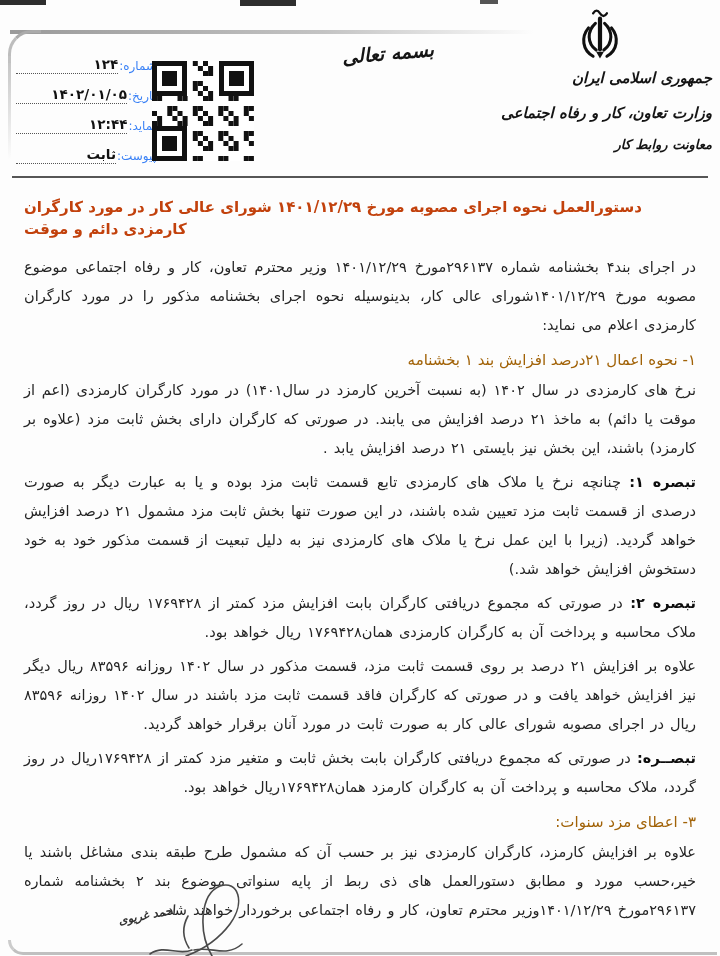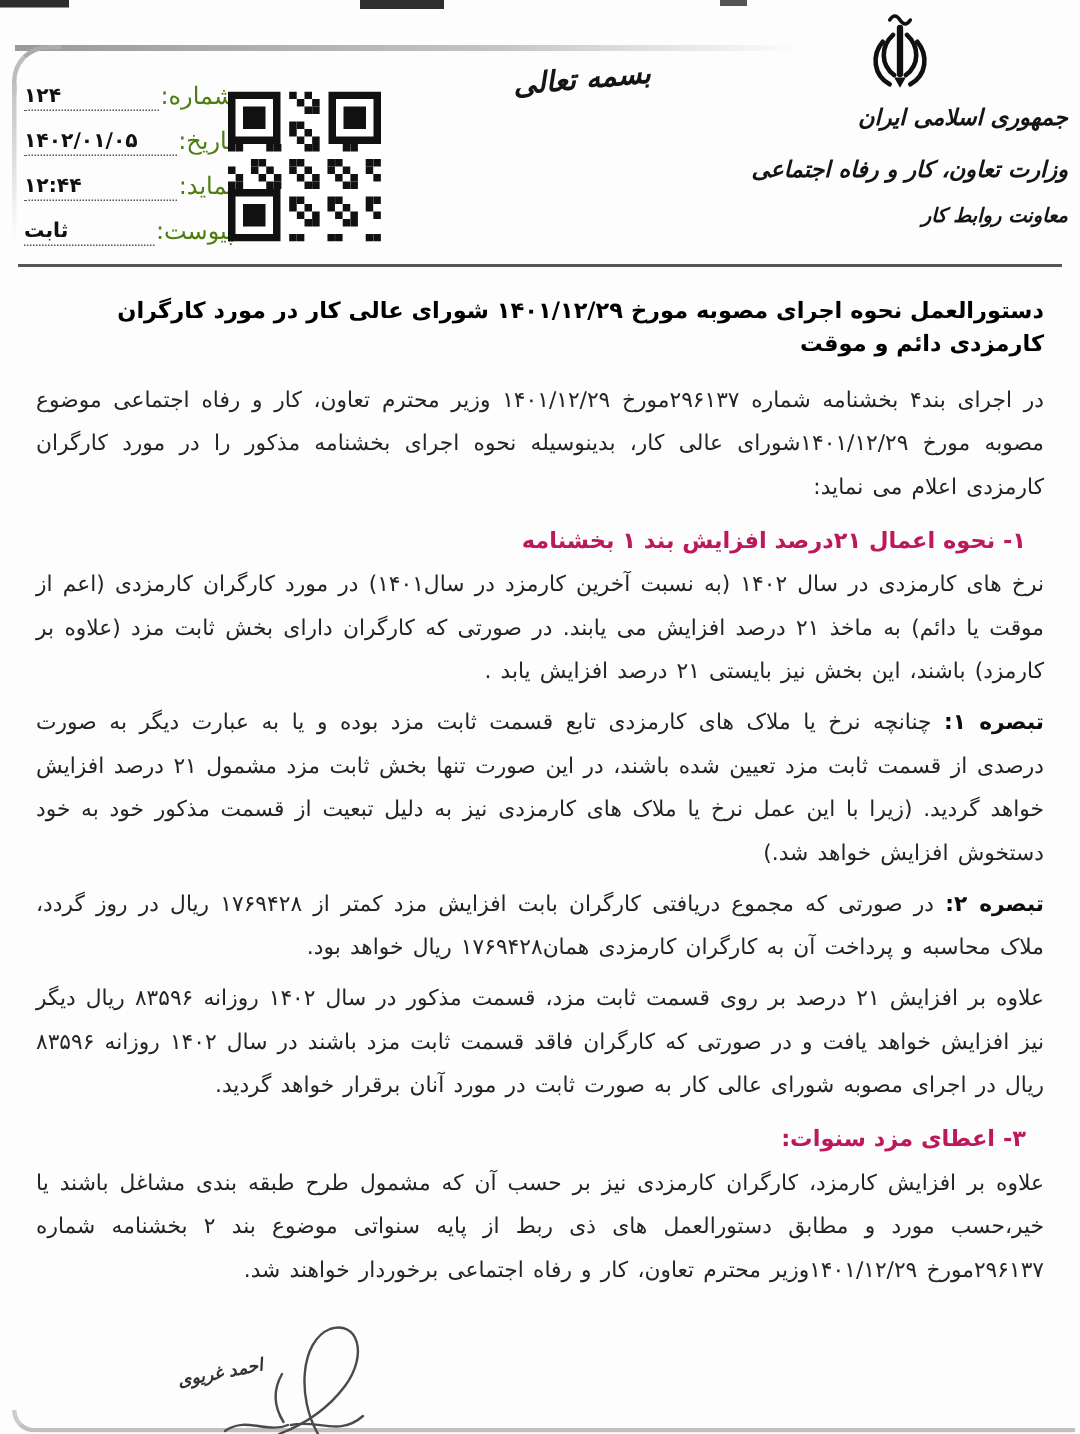--- a/index.html
+++ b/index.html
@@ -17,40 +17,40 @@
     background:linear-gradient(to bottom,#c2c2c2,rgba(210,210,210,0));}
   .frame-bottom{position:absolute;left:8px;right:3px;bottom:1px;height:12px;
     border-left:3px solid #cccccc;border-bottom:3px solid #c0c0c0;border-bottom-left-radius:18px;}
   .scan-mark{position:absolute;background:#2e2e2e;}
   .mark-a{left:0;top:0;width:46px;height:5px;}
   .mark-b{left:240px;top:0;width:56px;height:6px;}
   .mark-c{left:480px;top:0;width:18px;height:4px;background:#555;}
   
   .meta-block{position:absolute;left:16px;top:44px;width:140px;}
   .meta-row{display:flex;direction:rtl;align-items:flex-end;height:30px;}
-  .meta-label{font-size:16px;color:#4d7c0f;white-space:nowrap;padding-bottom:1px;margin-top:32px;}
-  .meta-value{flex:1;text-align:left;font-size:13.5px;font-weight:bold;color:#111;
+  .meta-label{font-size:12px;color:#3b82f6;white-space:nowrap;padding-bottom:1px;margin-top:32px;}
+  .meta-value{flex:1;text-align:right;font-size:13.5px;font-weight:bold;color:#111;
     border-bottom:1.6px dotted #555;line-height:1.15;margin-right:1px;white-space:nowrap;}
   .qr{position:absolute;left:152px;top:61px;width:102px;height:100px;}
   .qr svg{display:block;}
   .besmele{position:absolute;left:318px;top:42px;width:140px;text-align:center;
     font-size:19px;font-weight:bold;font-style:italic;transform:rotate(-5deg);color:#151515;}
   .org-block{position:absolute;right:8px;top:4px;width:224px;text-align:right;}
   .emblem{width:46px;height:56px;margin:2px auto 0;}
   .org-line{font-style:italic;font-weight:bold;color:#141414;white-space:nowrap;}
   .org-1{font-size:15px;margin-top:7px;}
   .org-2{font-size:15px;margin-top:17px;}
   .org-3{font-size:13px;margin-top:15px;}
   .separator{position:absolute;left:12px;right:12px;top:176px;height:2px;background:#565656;}
   
   .content{position:absolute;left:24px;right:24px;top:188px;text-align:justify;}
-  .doc-title{font-size:15px;font-weight:bold;text-align:right;line-height:22px;
-    margin:8px 0 13px;color:#000000;}
+  .doc-title{font-size:15px;font-weight:bold;text-align:left;line-height:22px;
+    margin:8px 0 13px;color:#c2410c;}
   .para{font-size:14.5px;line-height:29px;margin:0 0 5px;color:#242424;word-spacing:1.5px;}
-  .sec-heading{font-size:15px;font-weight:bold;line-height:30px;margin:3px 12px 1px;color:#be185d;}
+  .sec-heading{font-size:15px;font-weight:normal;line-height:30px;margin:3px 0 1px;color:#a16207;}
   .run-label{font-weight:bold;color:#0d0d0d;}
   
   .signature{position:absolute;left:92px;top:878px;width:180px;height:78px;}
   .sig-name{position:absolute;left:26px;top:30px;font-size:11.5px;font-weight:bold;
     font-style:italic;color:#333;transform:rotate(-11deg);white-space:nowrap;}
 </style>
 </head>
 <body>
 
 <div class="frame-top-line"></div>
@@ -201,20 +201,21 @@
   <div class="doc-title">دستورالعمل نحوه اجرای مصوبه مورخ ۱۴۰۱/۱۲/۲۹ شورای عالی کار در مورد کارگران کارمزدی دائم و موقت</div>
 
   <p class="para">در اجرای بند۴ بخشنامه شماره ۲۹۶۱۳۷مورخ ۱۴۰۱/۱۲/۲۹ وزیر محترم تعاون، کار و رفاه اجتماعی موضوع مصوبه مورخ ۱۴۰۱/۱۲/۲۹شورای عالی کار، بدینوسیله نحوه اجرای بخشنامه مذکور را در مورد کارگران کارمزدی اعلام می نماید:</p>
 
   <div class="sec-heading">۱- نحوه اعمال ۲۱درصد افزایش بند ۱ بخشنامه</div>
   <p class="para">نرخ های کارمزدی در سال ۱۴۰۲ (به نسبت آخرین کارمزد در سال۱۴۰۱) در مورد کارگران کارمزدی (اعم از موقت یا دائم) به ماخذ ۲۱ درصد افزایش می یابند. در صورتی که کارگران دارای بخش ثابت مزد (علاوه بر کارمزد) باشند، این بخش نیز بایستی ۲۱ درصد افزایش یابد .</p>
   <p class="para"><span class="run-label">تبصره ۱:</span> <span>چنانچه نرخ یا ملاک های کارمزدی تابع قسمت ثابت مزد بوده و یا به عبارت دیگر به صورت درصدی از قسمت ثابت مزد تعیین شده باشند، در این صورت تنها بخش ثابت مزد مشمول ۲۱ درصد افزایش خواهد گردید. (زیرا با این عمل نرخ یا ملاک های کارمزدی نیز به دلیل تبعیت از قسمت مذکور خود به خود دستخوش افزایش خواهد شد.)</span></p>
   <p class="para"><span class="run-label">تبصره ۲:</span> <span>در صورتی که مجموع دریافتی کارگران بابت افزایش مزد کمتر از ۱۷۶۹۴۲۸ ریال در روز گردد، ملاک محاسبه و پرداخت آن به کارگران کارمزدی همان۱۷۶۹۴۲۸ ریال خواهد بود.</span></p>
 
   <p class="para">علاوه بر افزایش ۲۱ درصد بر روی قسمت ثابت مزد، قسمت مذکور در سال ۱۴۰۲ روزانه ۸۳۵۹۶ ریال دیگر نیز افزایش خواهد یافت و در صورتی که کارگران فاقد قسمت ثابت مزد باشند در سال ۱۴۰۲ روزانه ۸۳۵۹۶ ریال در اجرای مصوبه شورای عالی کار به صورت ثابت در مورد آنان برقرار خواهد گردید.</p>
+  <p class="para"><span class="run-label">تبصــره:</span> <span>در صورتی که مجموع دریافتی کارگران بابت بخش ثابت و متغیر مزد کمتر از ۱۷۶۹۴۲۸ریال در روز گردد، ملاک محاسبه و پرداخت آن به کارگران کارمزد همان۱۷۶۹۴۲۸ریال خواهد بود.</span></p>
 
   <div class="sec-heading">۳- اعطای مزد سنوات:</div>
   <p class="para">علاوه بر افزایش کارمزد، کارگران کارمزدی نیز بر حسب آن که مشمول طرح طبقه بندی مشاغل باشند یا خیر،حسب مورد و مطابق دستورالعمل های ذی ربط از پایه سنواتی موضوع بند ۲ بخشنامه شماره ۲۹۶۱۳۷مورخ ۱۴۰۱/۱۲/۲۹وزیر محترم تعاون، کار و رفاه اجتماعی برخوردار خواهند شد.</p>
 </div>
 
 <div class="signature">
   <svg width="180" height="78" viewBox="0 0 180 78" xmlns="http://www.w3.org/2000/svg">
     <g stroke="#4a4a4a" stroke-width="1.6" fill="none" stroke-linecap="round">
       <path d="M120 78 C 106 54, 108 16, 128 8 C 146 2, 154 24, 138 46 C 126 62, 110 72, 94 78"></path>
       <path d="M96 38 q-9 16 1 32"></path>

